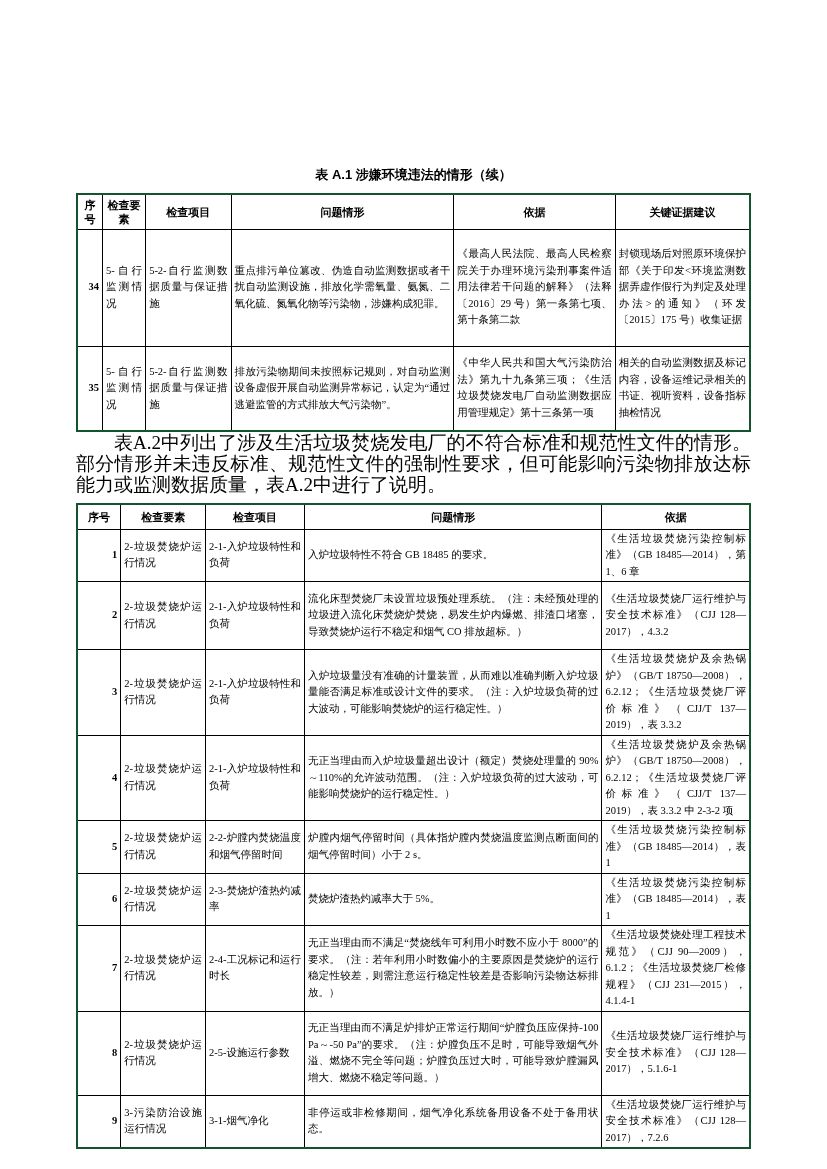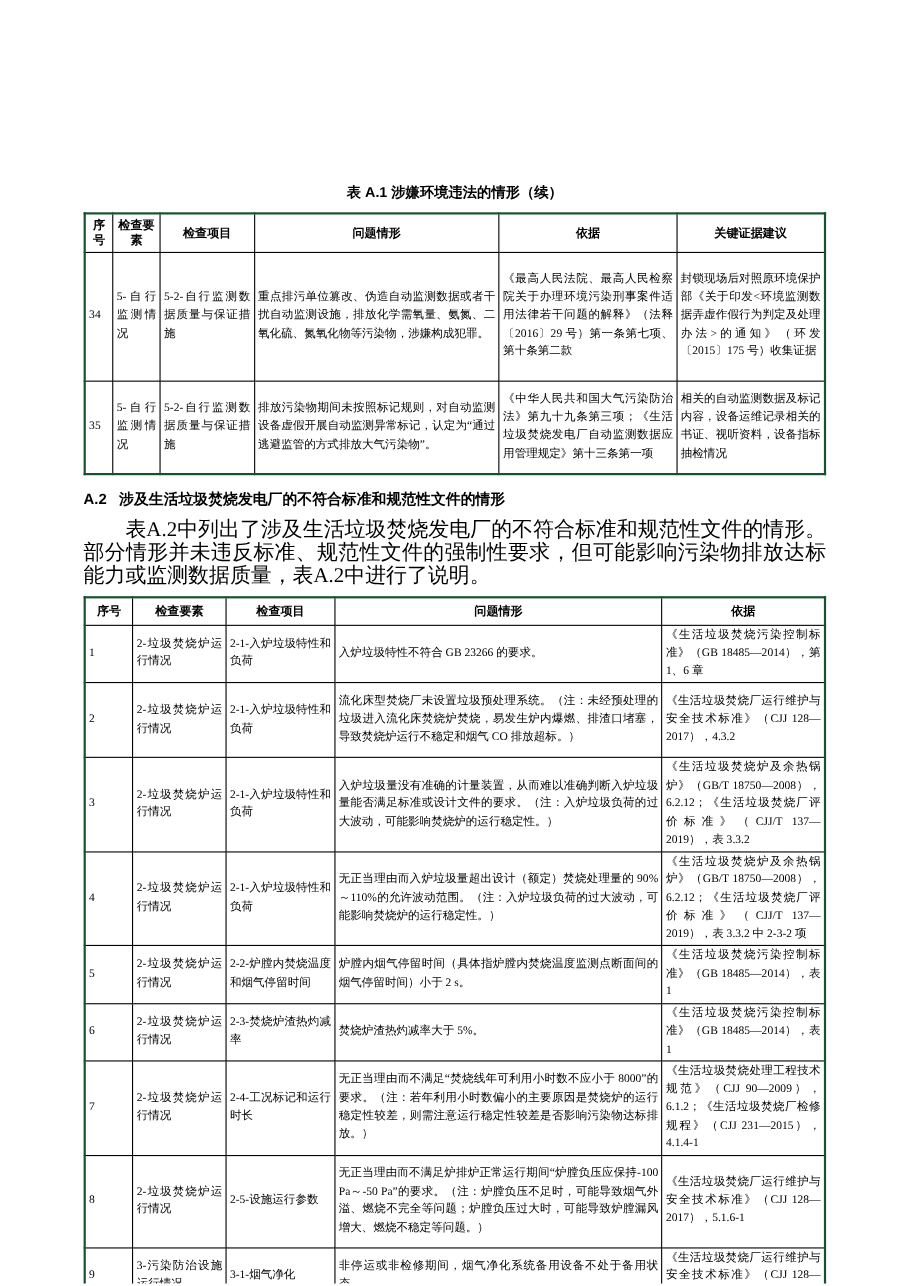--- a/index.html
+++ b/index.html
@@ -37,21 +37,21 @@
     font-family: "Liberation Sans", "DejaVu Sans", sans-serif;
     font-weight: bold;
     font-size: 11px;
     line-height: 14px;
     text-align: center;
   }
   table.doc-table td {
     font-size: 10.5px;
     line-height: 16.5px;
   }
-  td.c-no { text-align: left; }
+  td.c-no { text-align: right; font-weight: bold; }
   td.c-just { text-align: justify; text-justify: inter-ideograph; }
   tr.h-hdr1 { height: 35px; }
   tr.h-hdr2 { height: 25px; }
   tr.h117 { height: 117px; }
   tr.h85  { height: 85px; }
   tr.h34  { height: 34px; }
   tr.h67  { height: 67px; }
   tr.h68  { height: 68px; }
   tr.h84  { height: 84px; }
   .section-heading {
@@ -110,21 +110,20 @@
         <td class="c-no">35</td>
         <td class="c-just">5-自行监测情况</td>
         <td class="c-just">5-2-自行监测数据质量与保证措施</td>
         <td class="c-just">排放污染物期间未按照标记规则，对自动监测设备虚假开展自动监测异常标记，认定为“通过逃避监管的方式排放大气污染物”。</td>
         <td class="c-just">《中华人民共和国大气污染防治法》第九十九条第三项；《生活垃圾焚烧发电厂自动监测数据应用管理规定》第十三条第一项</td>
         <td class="c-just">相关的自动监测数据及标记内容，设备运维记录相关的书证、视听资料，设备指标抽检情况</td>
       </tr>
     </tbody>
   </table>
 
-  <h2 class="section-heading">A.2   涉及生活垃圾焚烧发电厂的不符合标准和规范性文件的情形</h2>
 
   <p class="body-para">表A.2中列出了涉及生活垃圾焚烧发电厂的不符合标准和规范性文件的情形。部分情形并未违反标准、规范性文件的强制性要求，但可能影响污染物排放达标能力或监测数据质量，表A.2中进行了说明。</p>
 
 
   <table class="doc-table">
     <colgroup>
       <col style="width:6.5%">
         <col style="width:12.6%">
         <col style="width:14.7%">
       <col style="width:44.2%">
@@ -137,21 +136,21 @@
         <th>检查项目</th>
         <th>问题情形</th>
         <th>依据</th>
       </tr>
     </thead>
     <tbody>
       <tr class="h34">
         <td class="c-no">1</td>
         <td class="c-just">2-垃圾焚烧炉运行情况</td>
         <td class="c-just">2-1-入炉垃圾特性和负荷</td>
-        <td class="c-just">入炉垃圾特性不符合 GB 23266 的要求。</td>
+        <td class="c-just">入炉垃圾特性不符合 GB 18485 的要求。</td>
         <td class="c-just">《生活垃圾焚烧污染控制标准》（GB 18485—2014），第 1、6 章</td>
       </tr>
       <tr class="h68">
         <td class="c-no">2</td>
         <td class="c-just">2-垃圾焚烧炉运行情况</td>
         <td class="c-just">2-1-入炉垃圾特性和负荷</td>
         <td class="c-just">流化床型焚烧厂未设置垃圾预处理系统。（注：未经预处理的垃圾进入流化床焚烧炉焚烧，易发生炉内爆燃、排渣口堵塞，导致焚烧炉运行不稳定和烟气 CO 排放超标。）</td>
         <td class="c-just">《生活垃圾焚烧厂运行维护与安全技术标准》（CJJ 128—2017），4.3.2</td>
       </tr>
       <tr class="h67">

